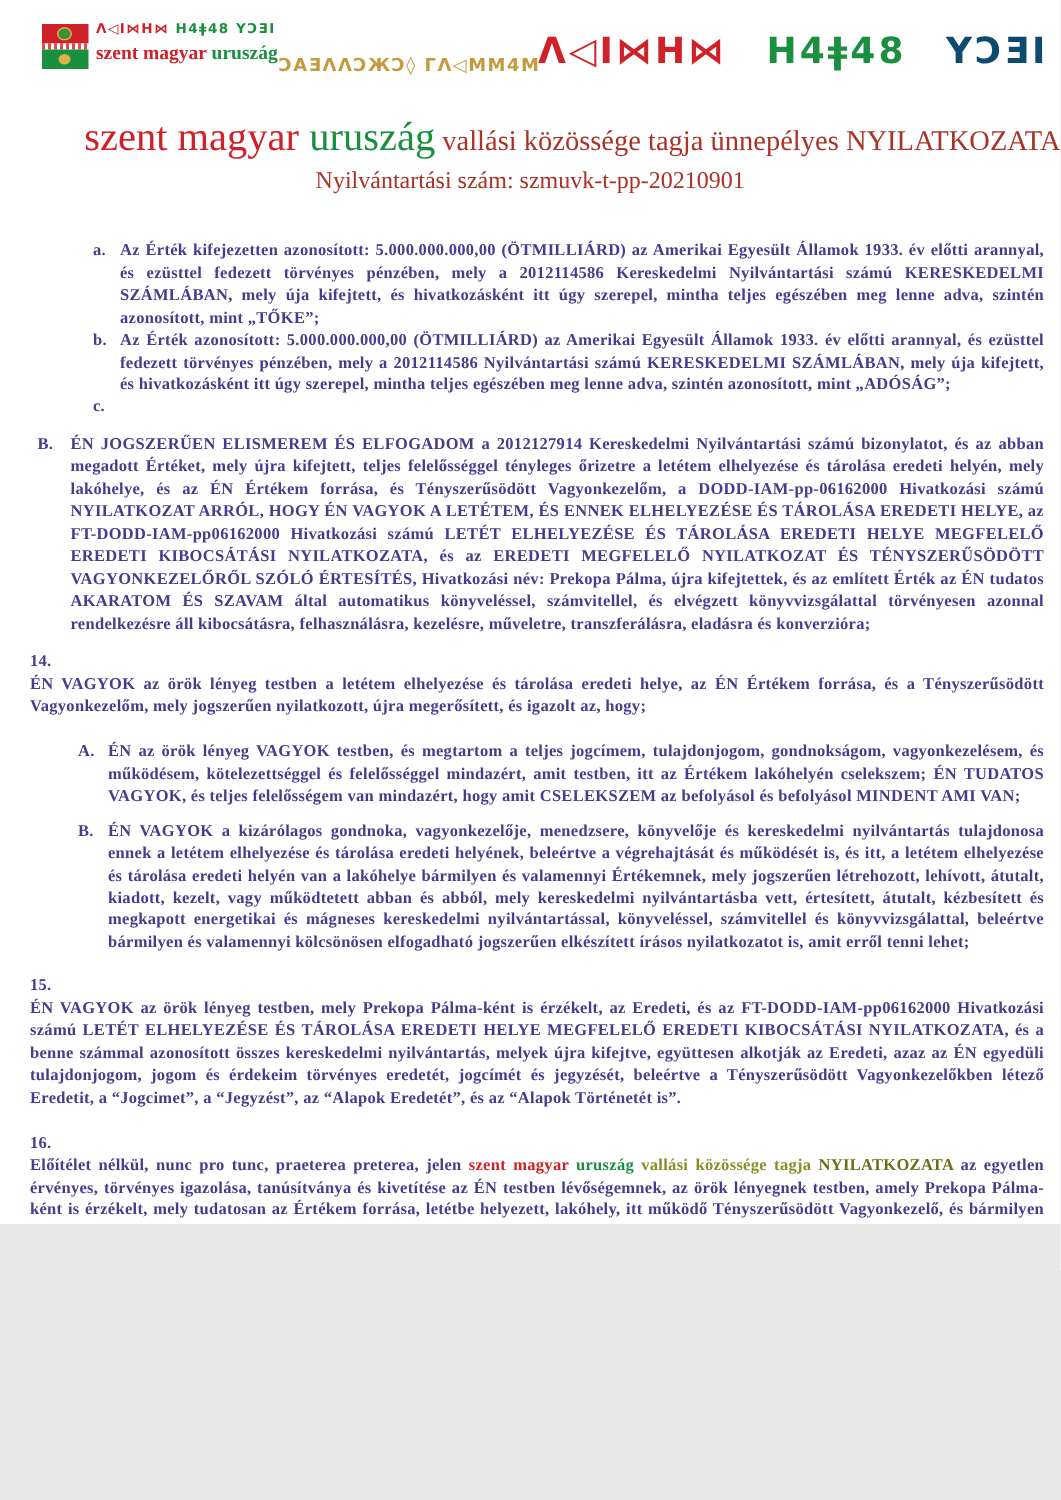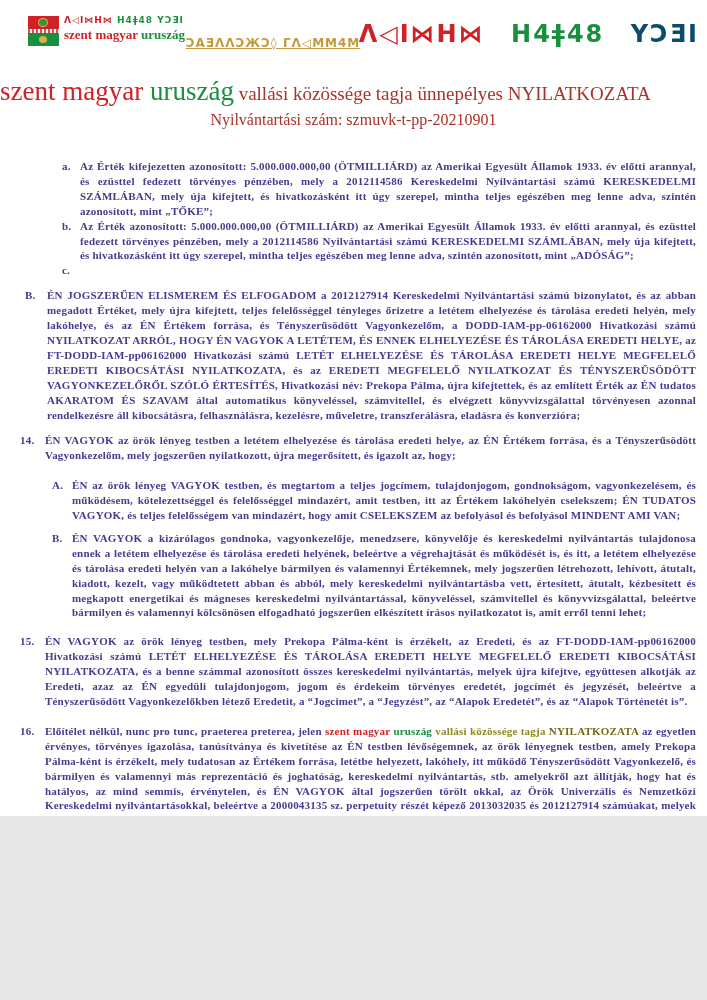--- a/index.html
+++ b/index.html
@@ -20,44 +20,44 @@
   .flag-red .emblem{background:#3f8f3a;box-shadow:0 0 0 1px #d9b24a;}
   .flag-green{background:#1a8f3e;}
   .flag-green .emblem{background:#d9b24a;}
   .flag-divider{height:4px;background:repeating-linear-gradient(90deg,#cf2127 0 2px,#ffffff 2px 4px);opacity:.8;}
   .logo-text{line-height:1;}
   .logo-runes{font-family:"DejaVu Sans",sans-serif;font-weight:bold;font-size:9px;letter-spacing:1px;white-space:nowrap;}
   .logo-name{font-size:13px;font-weight:bold;margin-top:3px;white-space:nowrap;}
   .gold-runes{
     position:absolute;left:183px;top:36px;width:180px;text-align:center;
     font-family:"DejaVu Sans",sans-serif;font-weight:bold;font-size:12px;letter-spacing:1px;
-    color:#c49b3c;white-space:nowrap;text-decoration:underline;
+    color:#c49b3c;white-space:nowrap;
   }
   .big-runes{
     position:absolute;right:8px;top:20px;
     font-family:"DejaVu Sans",sans-serif;font-weight:bold;font-size:24px;letter-spacing:2px;
     white-space:nowrap;
   }
   .big-runes .w{margin-left:16px;}
   .big-runes .w:first-child{margin-left:0;}
   
-  .title1{text-align:left;margin-top:8px;line-height:30px;white-space:nowrap;}
+  .title1{text-align:right;margin-top:8px;line-height:30px;white-space:nowrap;}
   .t-big{font-size:27px;}
   .t-small{font-size:19px;}
   .title2{text-align:center;font-size:16px;margin-top:1px;}
   
   .doc{margin-top:30px;color:#453c8d;font-weight:bold;font-size:11px;line-height:14.9px;letter-spacing:0.2px;}
   .row{display:flex;}
   .row .marker{flex:0 0 auto;}
   .row .txt{flex:1 1 auto;text-align:justify;padding-right:11px;}
   .row-abc{padding-left:62px;}
   .row-abc .marker{width:18px;}
   .row-bigB{padding-left:25px;margin-top:10px;}
   .row-bigB .marker{width:22px;}
-  .row-num{padding-left:20px;}
+  .row-num{padding-left:20px;flex-direction:column;}
   .row-num .marker{width:25px;}
   .row-sub{padding-left:52px;}
   .row-sub .marker{width:20px;}
   .m-item14{margin-top:11px;}
   .m-subA{margin-top:15px;}
   .m-subB{margin-top:8px;}
   .m-item15{margin-top:14px;justify-content:center;}
   .m-item16{margin-top:15px;}
   
   .footer-title{position:absolute;left:95px;top:933px;font-size:11.5px;font-weight:bold;white-space:nowrap;}

